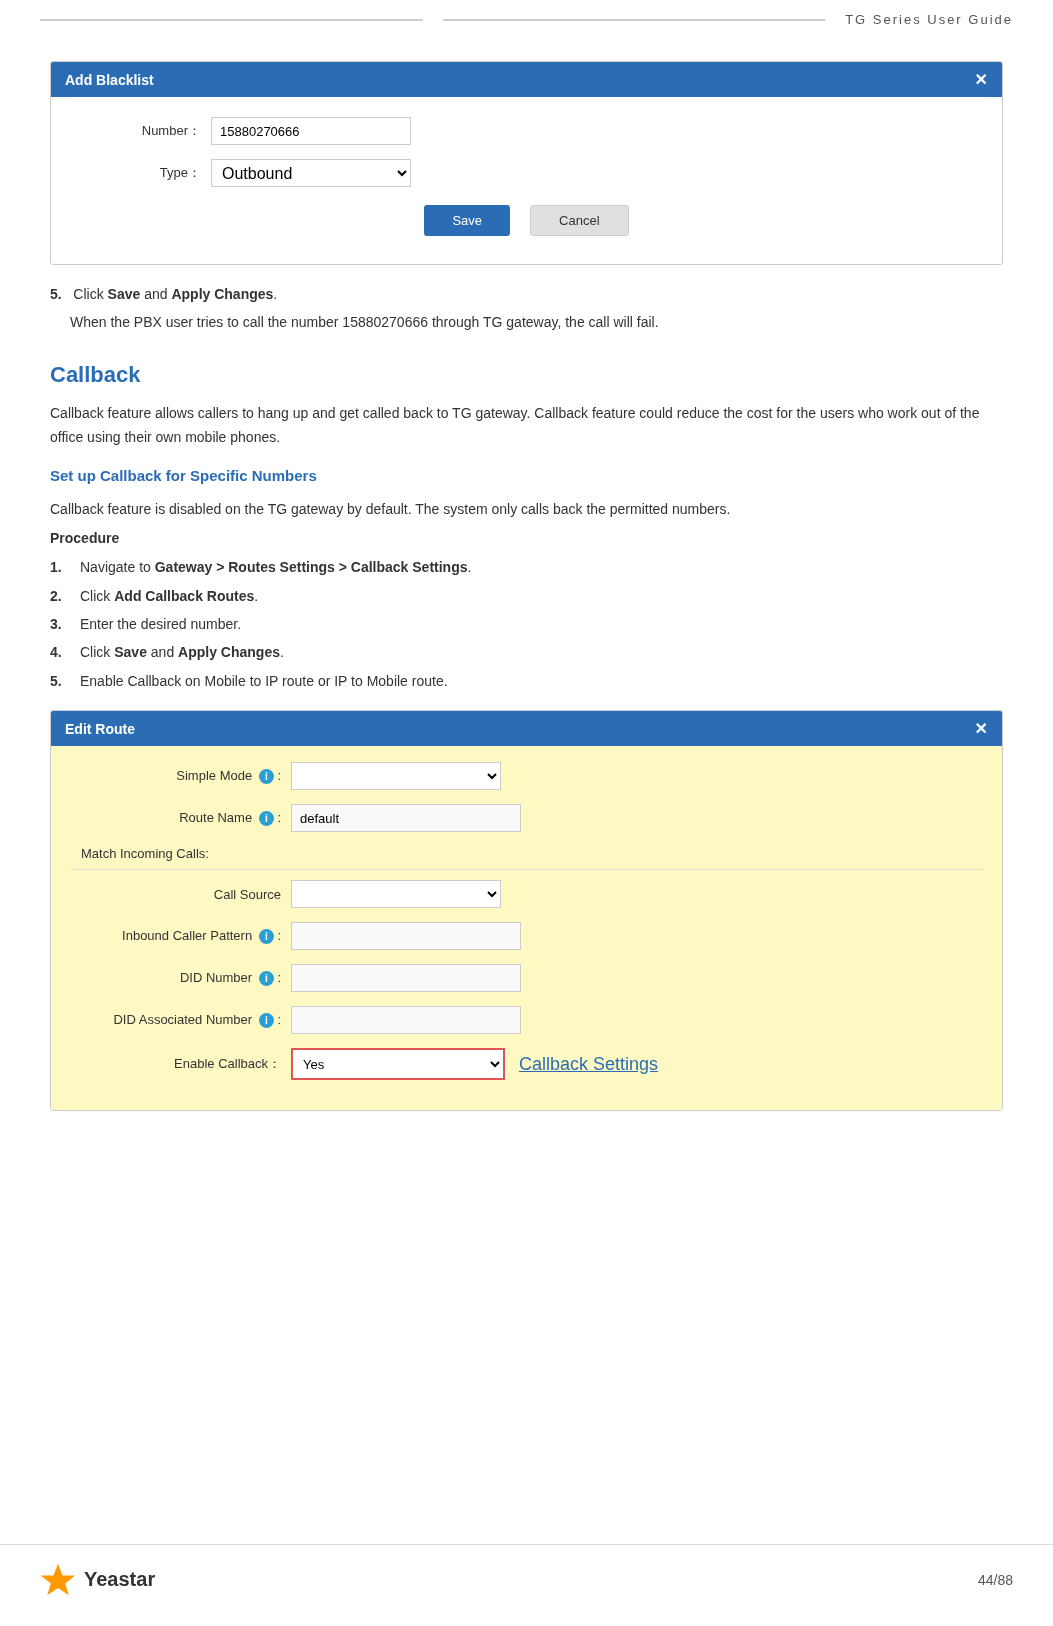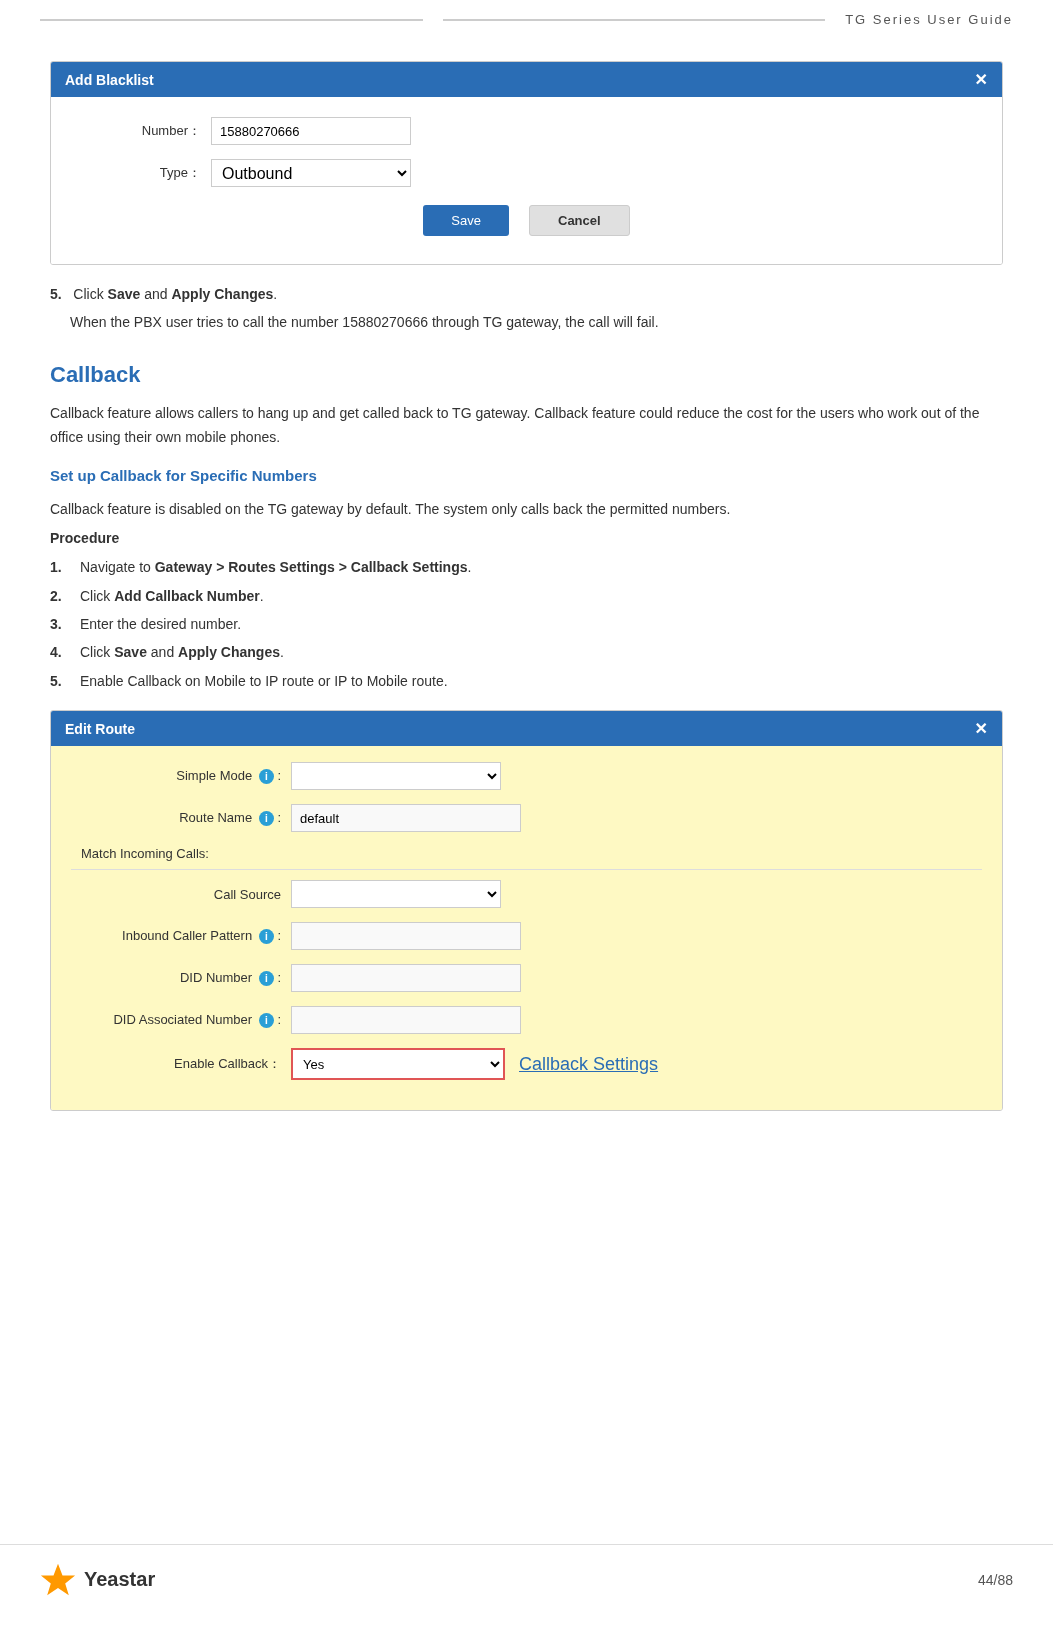--- a/index.html
+++ b/index.html
@@ -111,21 +111,20 @@
       border-radius: 3px;
     }
     .btn-cancel {
       background: #e0e0e0;
       color: #333;
       border: 1px solid #ccc;
       padding: 7px 28px;
       font-size: 13px;
       cursor: pointer;
       border-radius: 3px;
-      font-weight: bold;
     }
 
     
     .step-text {
       margin: 14px 0 6px 0;
       font-size: 14px;
       line-height: 1.6;
     }
     .step-indent {
       margin-left: 20px;
@@ -363,21 +362,21 @@
   <ol class="procedure-list">
     <li>
       <span class="step-num">1.</span>
       <span class="step-content">
         Navigate  to <strong>Gateway &gt; Routes Settings &gt; Callback Settings</strong>.
       </span>
     </li>
     <li>
       <span class="step-num">2.</span>
       <span class="step-content">
-        Click <strong>Add Callback Number</strong>.
+        Click <strong>Add Callback Routes</strong>.
       </span>
     </li>
     <li>
       <span class="step-num">3.</span>
       <span class="step-content">
         Enter the desired number.
       </span>
     </li>
     <li>
       <span class="step-num">4.</span>

